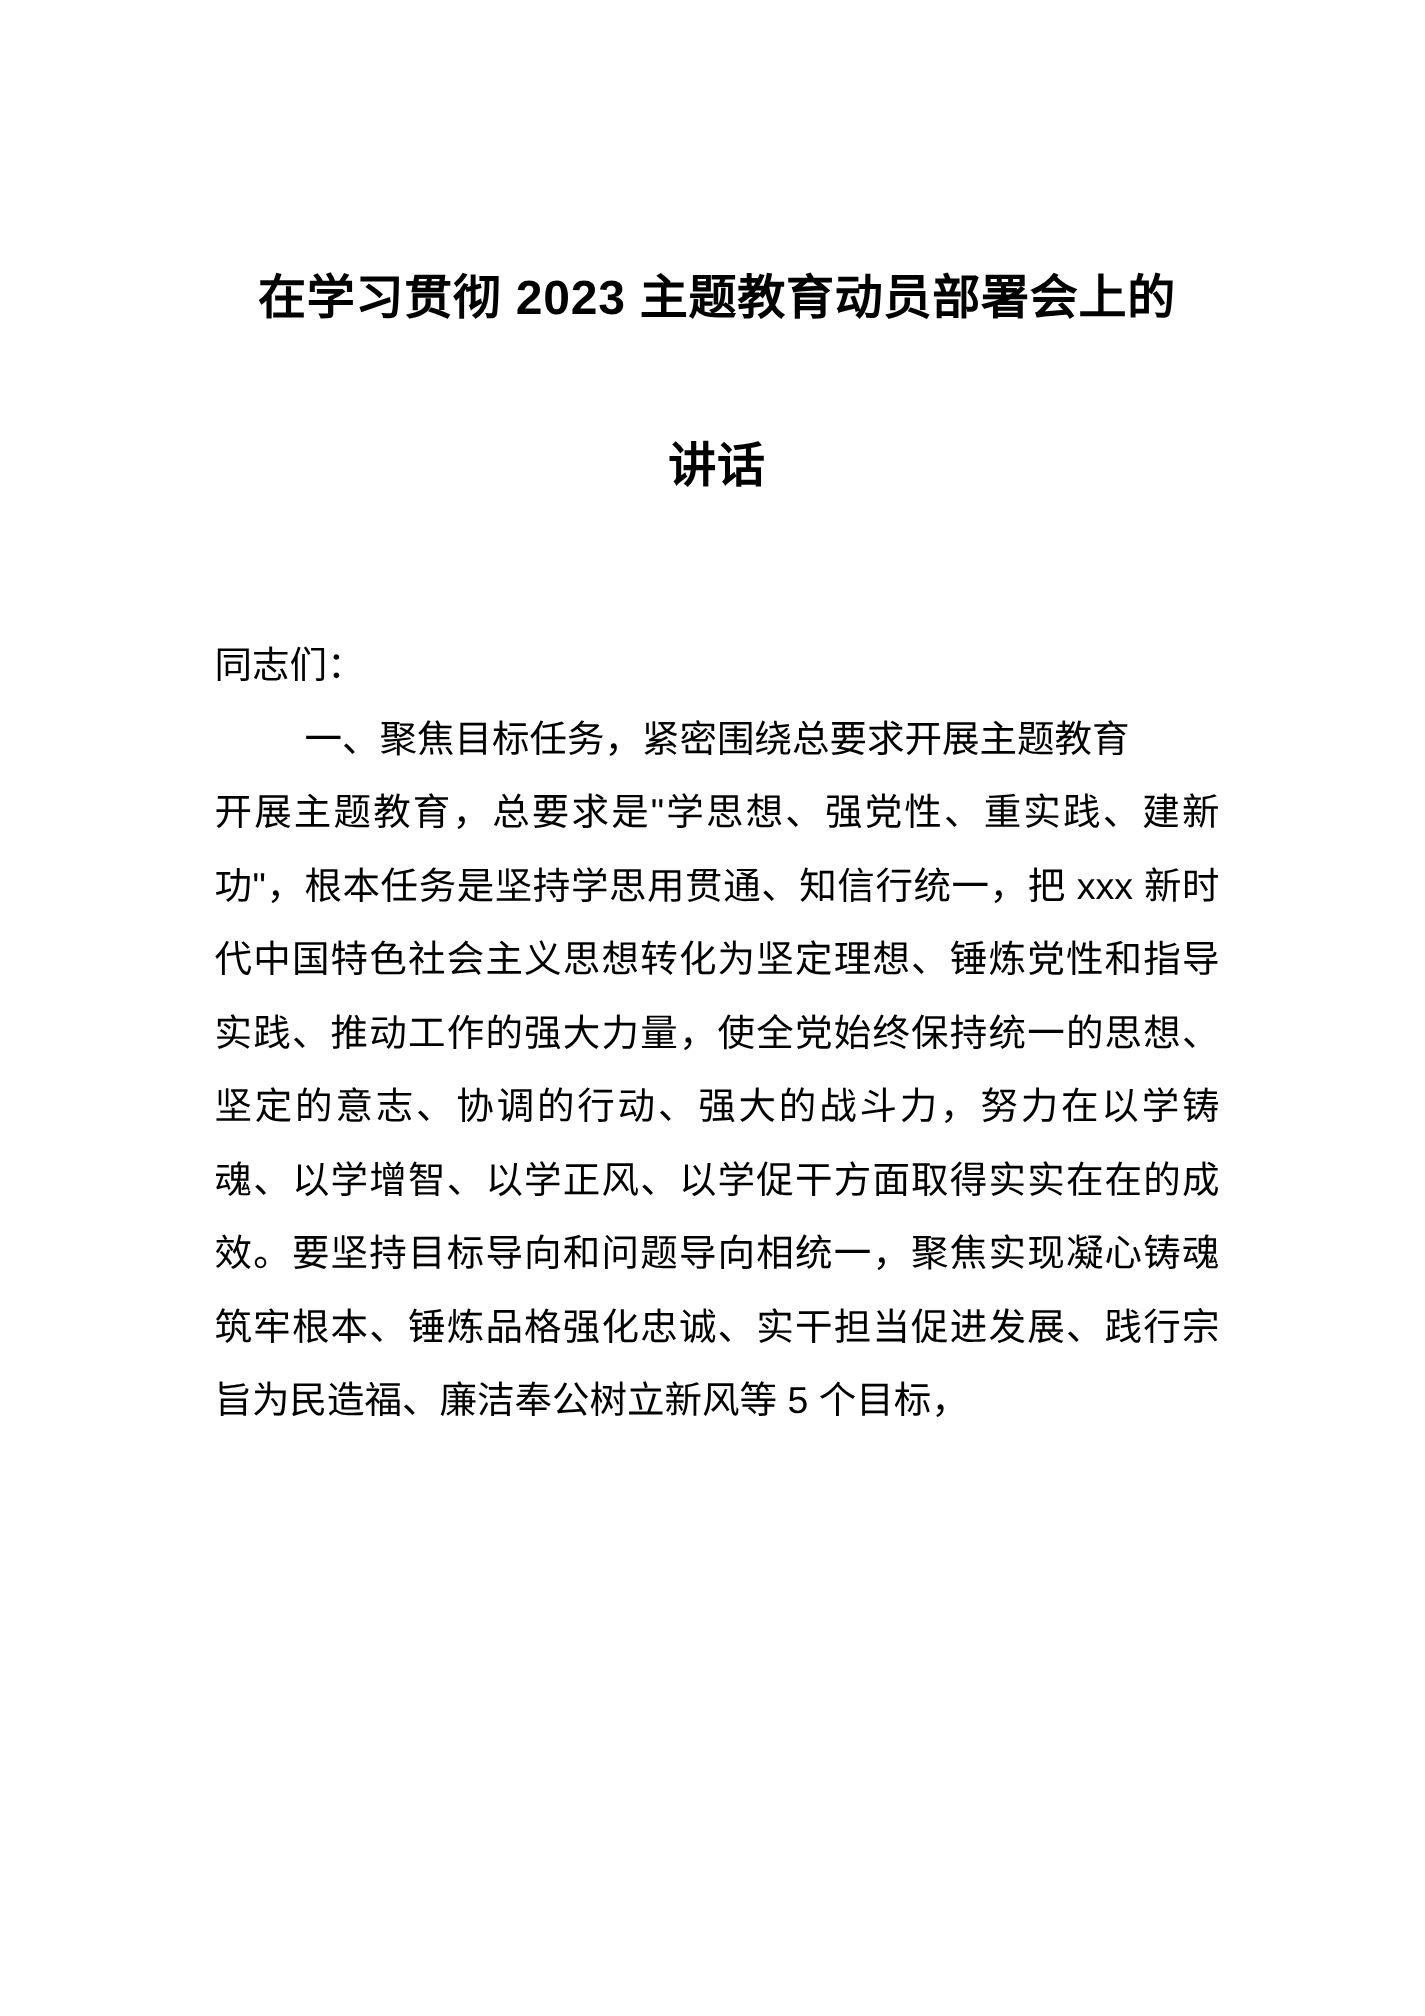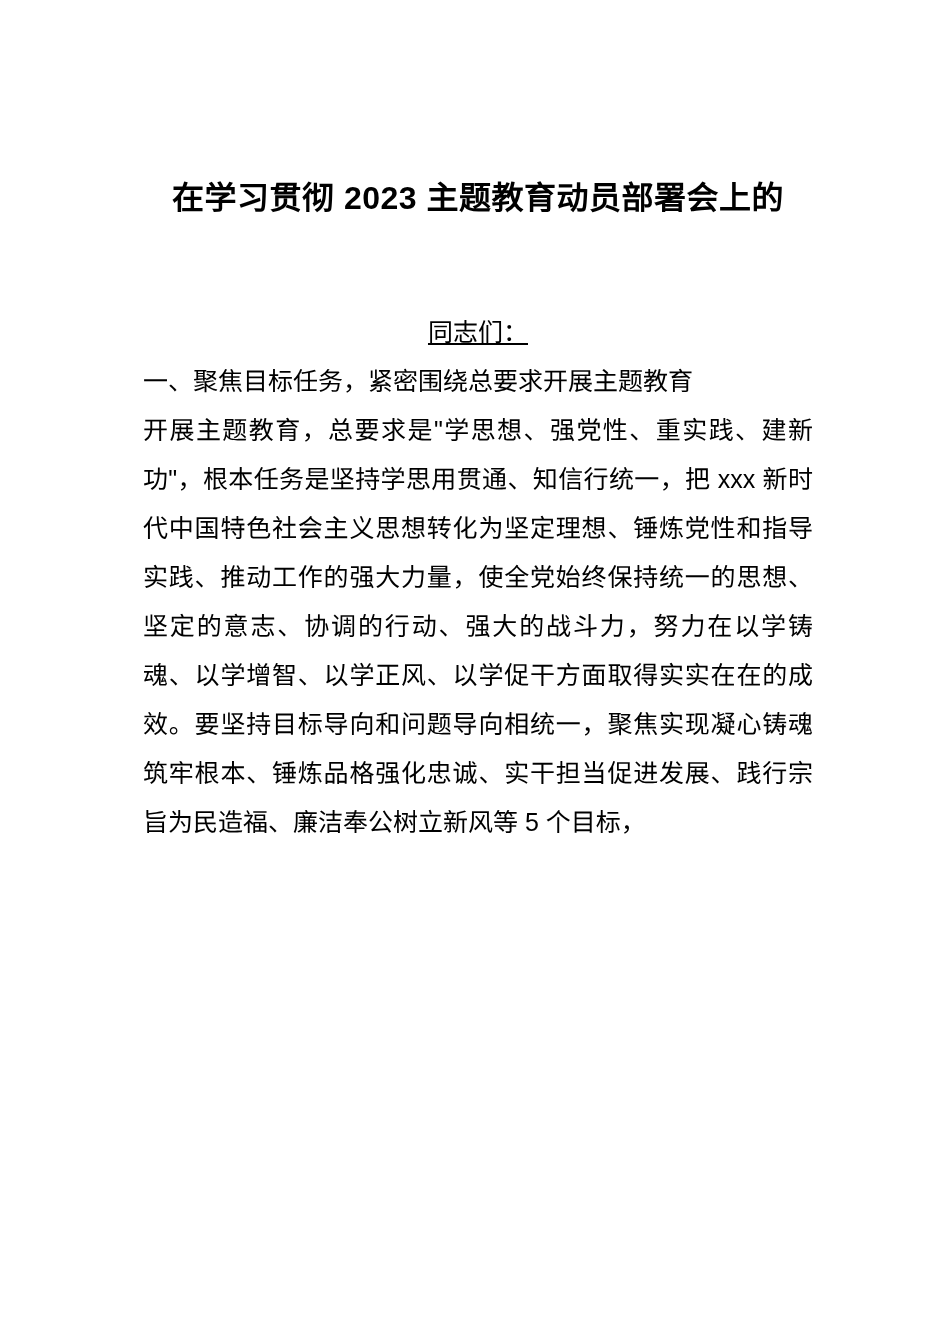--- a/index.html
+++ b/index.html
@@ -48,36 +48,36 @@
     font-size: 25px;
     font-weight: normal;
     line-height: 49px;
     text-align: justify;
     text-justify: inter-ideograph;
     margin: 0;
     word-break: break-all;
     letter-spacing: 0px;
   }
   p.para.salutation {
-    text-align: center;
-    text-decoration: underline;
+    text-align: left;
   }
   p.para.heading {
-    text-align: left;
+    text-align: center;
   }
 </style>
 </head>
 <body>
 
 <div class="page">
 
   <div class="doc-body">
 
     <h1 class="doc-title">
       <span class="title-line">在学习贯彻 2023 主题教育动员部署会上的</span>
+      <span class="title-line">讲话</span>
     </h1>
 
     <div class="body-block">
       <p class="para salutation">同志们：</p>
       <p class="para heading">一、聚焦目标任务，紧密围绕总要求开展主题教育</p>
       <p class="para">开展主题教育，总要求是"学思想、强党性、重实践、建新功"，根本任务是坚持学思用贯通、知信行统一，把 xxx 新时代中国特色社会主义思想转化为坚定理想、锤炼党性和指导实践、推动工作的强大力量，使全党始终保持统一的思想、坚定的意志、协调的行动、强大的战斗力，努力在以学铸魂、以学增智、以学正风、以学促干方面取得实实在在的成效。要坚持目标导向和问题导向相统一，聚焦实现凝心铸魂筑牢根本、锤炼品格强化忠诚、实干担当促进发展、践行宗旨为民造福、廉洁奉公树立新风等 5 个目标，</p>
     </div>
 
   </div>
 

